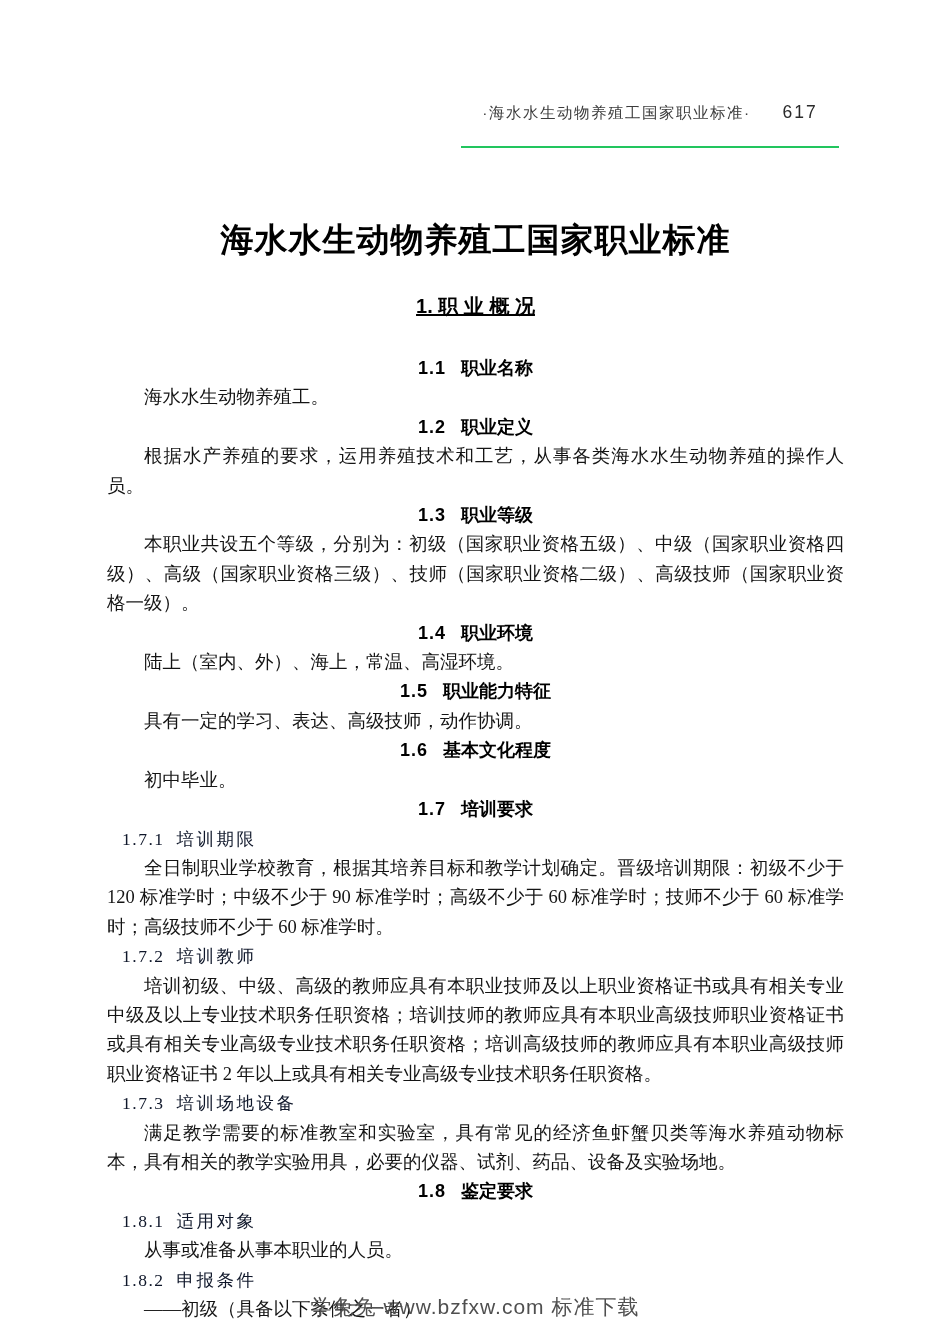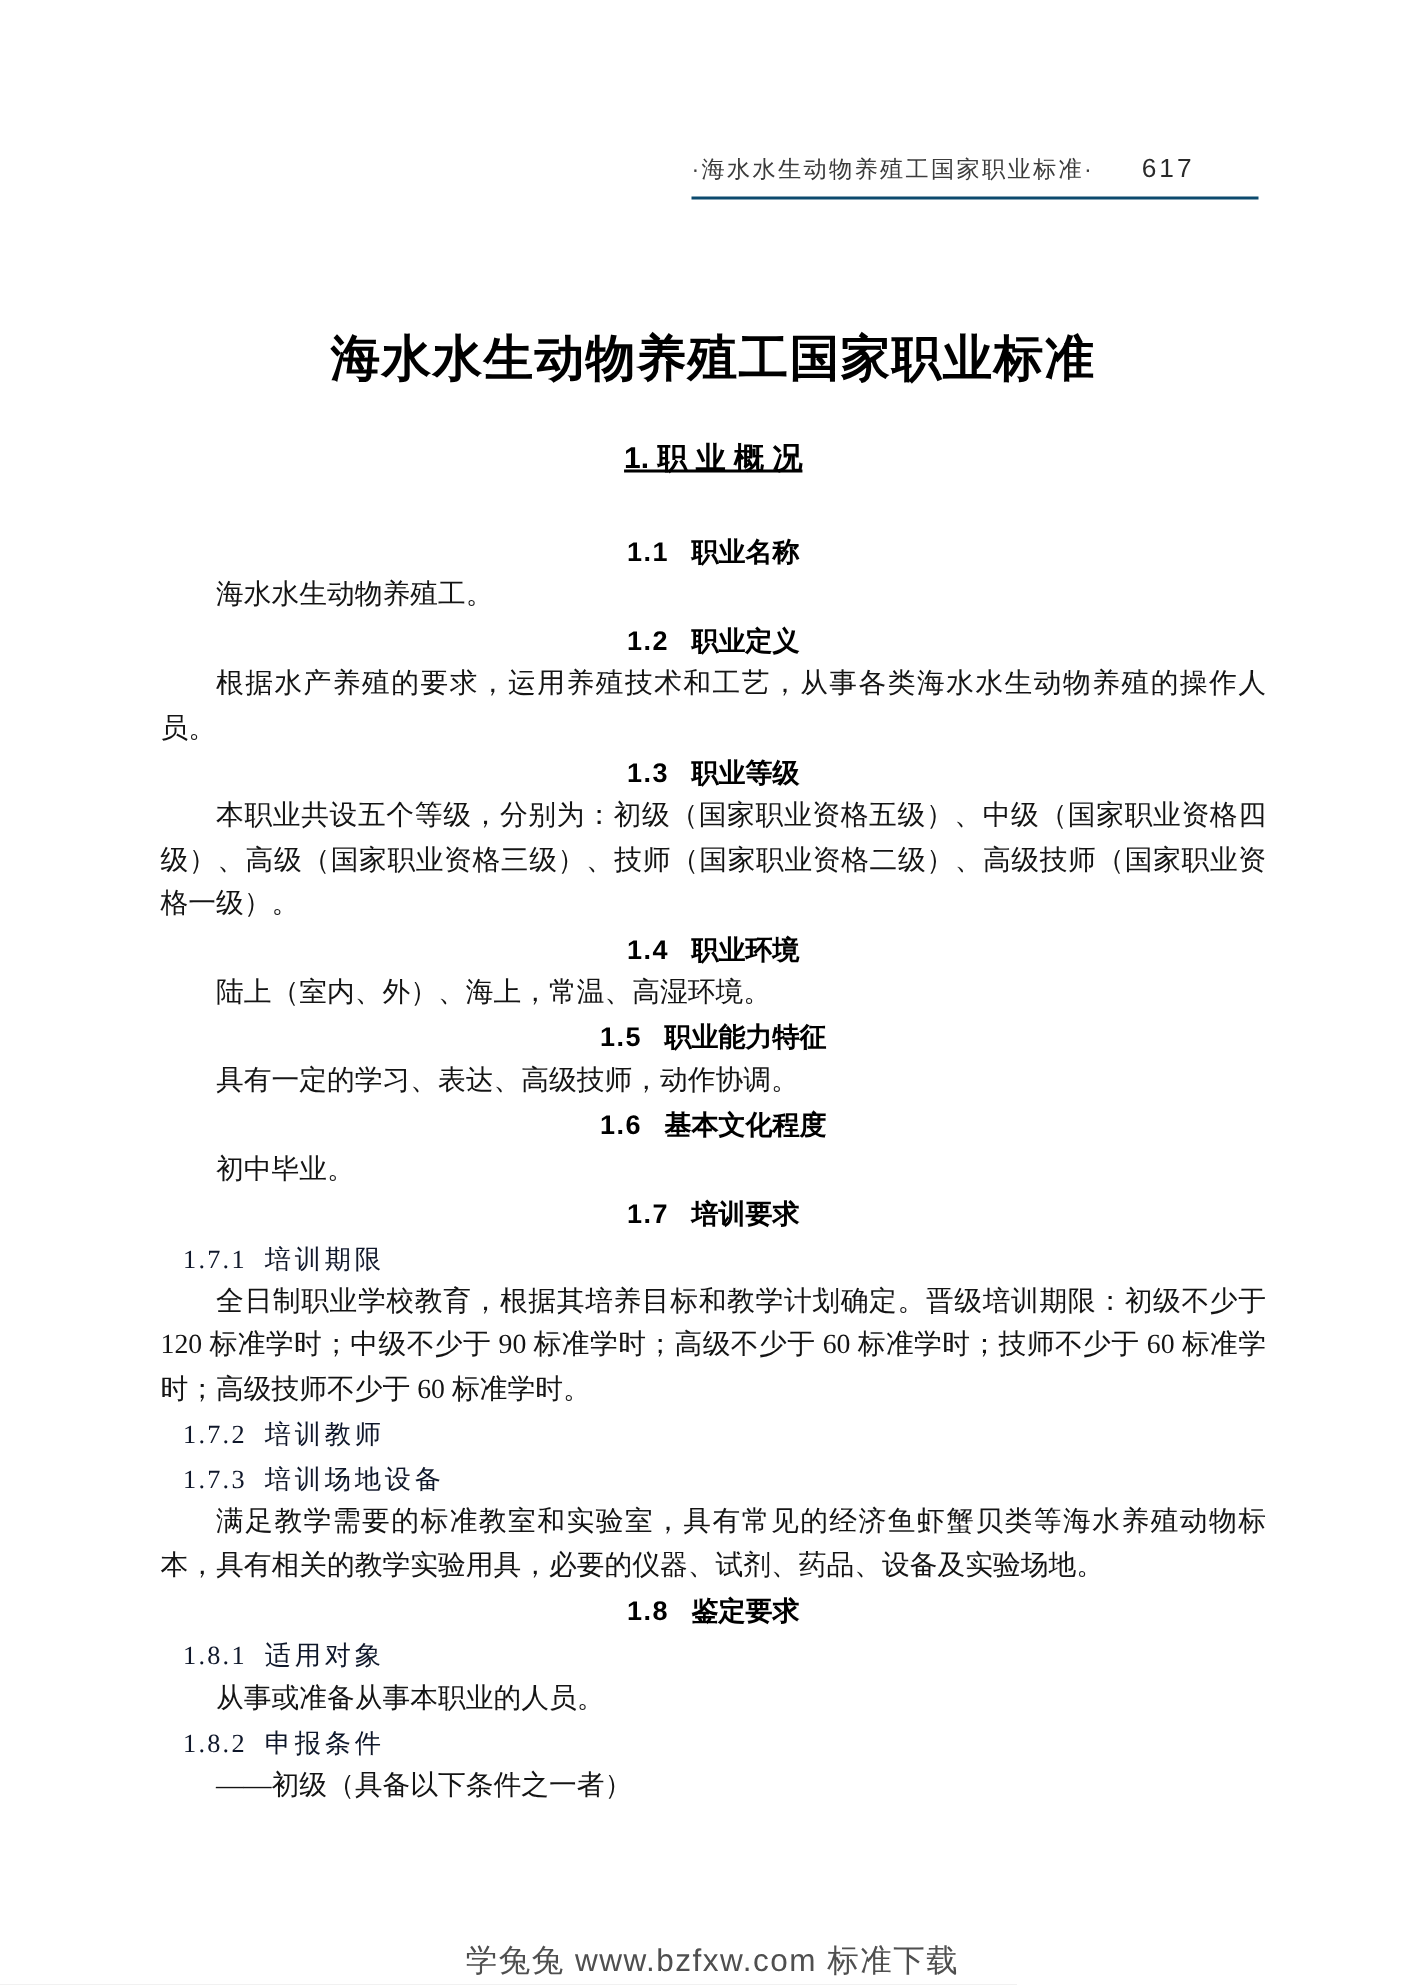--- a/index.html
+++ b/index.html
@@ -13,23 +13,23 @@
     color: #141414;
     font-family: "Liberation Serif", "DejaVu Serif", serif;
   }
 
   
   .running-header {
     position: absolute;
     top: 102px;
     left: 461px;
     width: 378px;
-    text-align: left;
-    border-bottom: 2px solid #0c4a6e;
-    padding-bottom: 7px;
+    text-align: center;
+    border-bottom: 2px solid #22c55e;
+    padding-bottom: 22px;
     font-family: "Liberation Sans", "DejaVu Sans", sans-serif;
     font-size: 15.5px;
     letter-spacing: 1.5px;
     color: #3c3c3c;
     white-space: nowrap;
   }
   .running-header .page-number {
     display: inline-block;
     margin-left: 26px;
     font-size: 17.5px;
@@ -146,20 +146,21 @@
 
       <p class="h2"><span class="num">1.6</span><span class="ttl">基本文化程度</span></p>
       <p class="para">初中毕业。</p>
 
       <p class="h2"><span class="num">1.7</span><span class="ttl">培训要求</span></p>
 
       <p class="h3"><span class="num">1.7.1</span><span class="ttl">培训期限</span></p>
       <p class="para">全日制职业学校教育，根据其培养目标和教学计划确定。晋级培训期限：初级不少于 120 标准学时；中级不少于 90 标准学时；高级不少于 60 标准学时；技师不少于 60 标准学时；高级技师不少于 60 标准学时。</p>
 
       <p class="h3"><span class="num">1.7.2</span><span class="ttl">培训教师</span></p>
+      <p class="para">培训初级、中级、高级的教师应具有本职业技师及以上职业资格证书或具有相关专业中级及以上专业技术职务任职资格；培训技师的教师应具有本职业高级技师职业资格证书或具有相关专业高级专业技术职务任职资格；培训高级技师的教师应具有本职业高级技师职业资格证书 2 年以上或具有相关专业高级专业技术职务任职资格。</p>
 
       <p class="h3"><span class="num">1.7.3</span><span class="ttl">培训场地设备</span></p>
       <p class="para">满足教学需要的标准教室和实验室，具有常见的经济鱼虾蟹贝类等海水养殖动物标本，具有相关的教学实验用具，必要的仪器、试剂、药品、设备及实验场地。</p>
 
       <p class="h2"><span class="num">1.8</span><span class="ttl">鉴定要求</span></p>
 
       <p class="h3"><span class="num">1.8.1</span><span class="ttl">适用对象</span></p>
       <p class="para">从事或准备从事本职业的人员。</p>
 
       <p class="h3"><span class="num">1.8.2</span><span class="ttl">申报条件</span></p>

